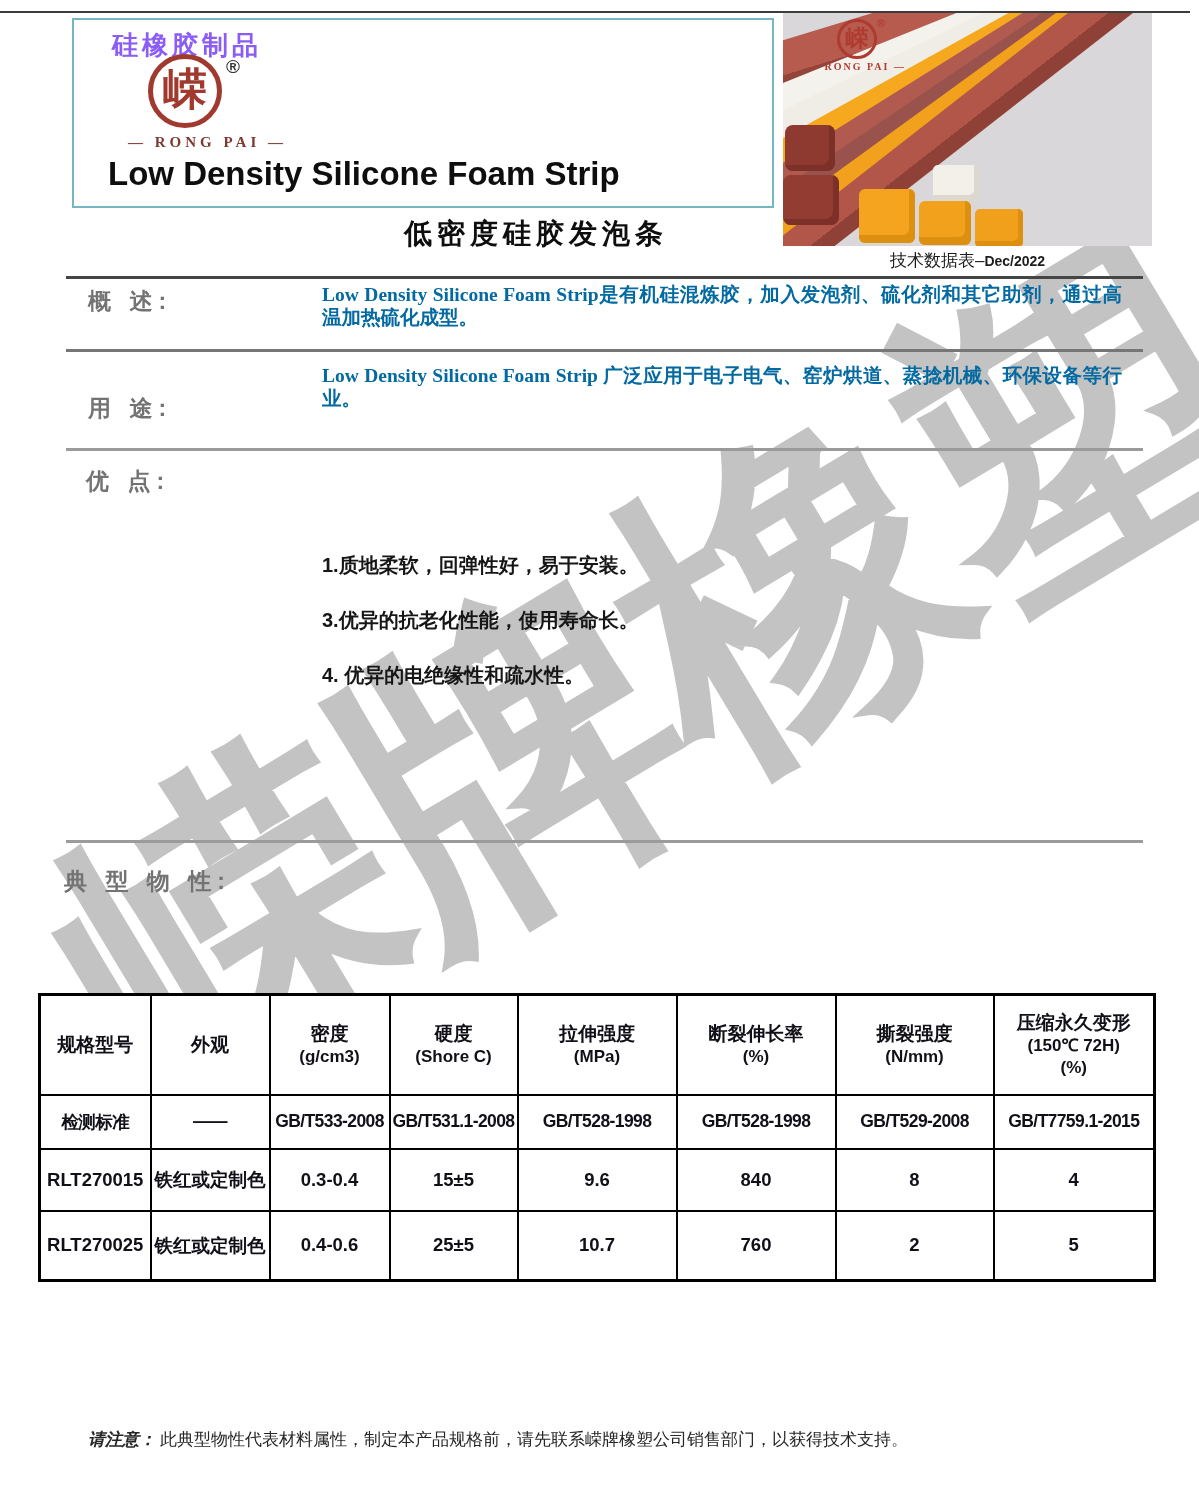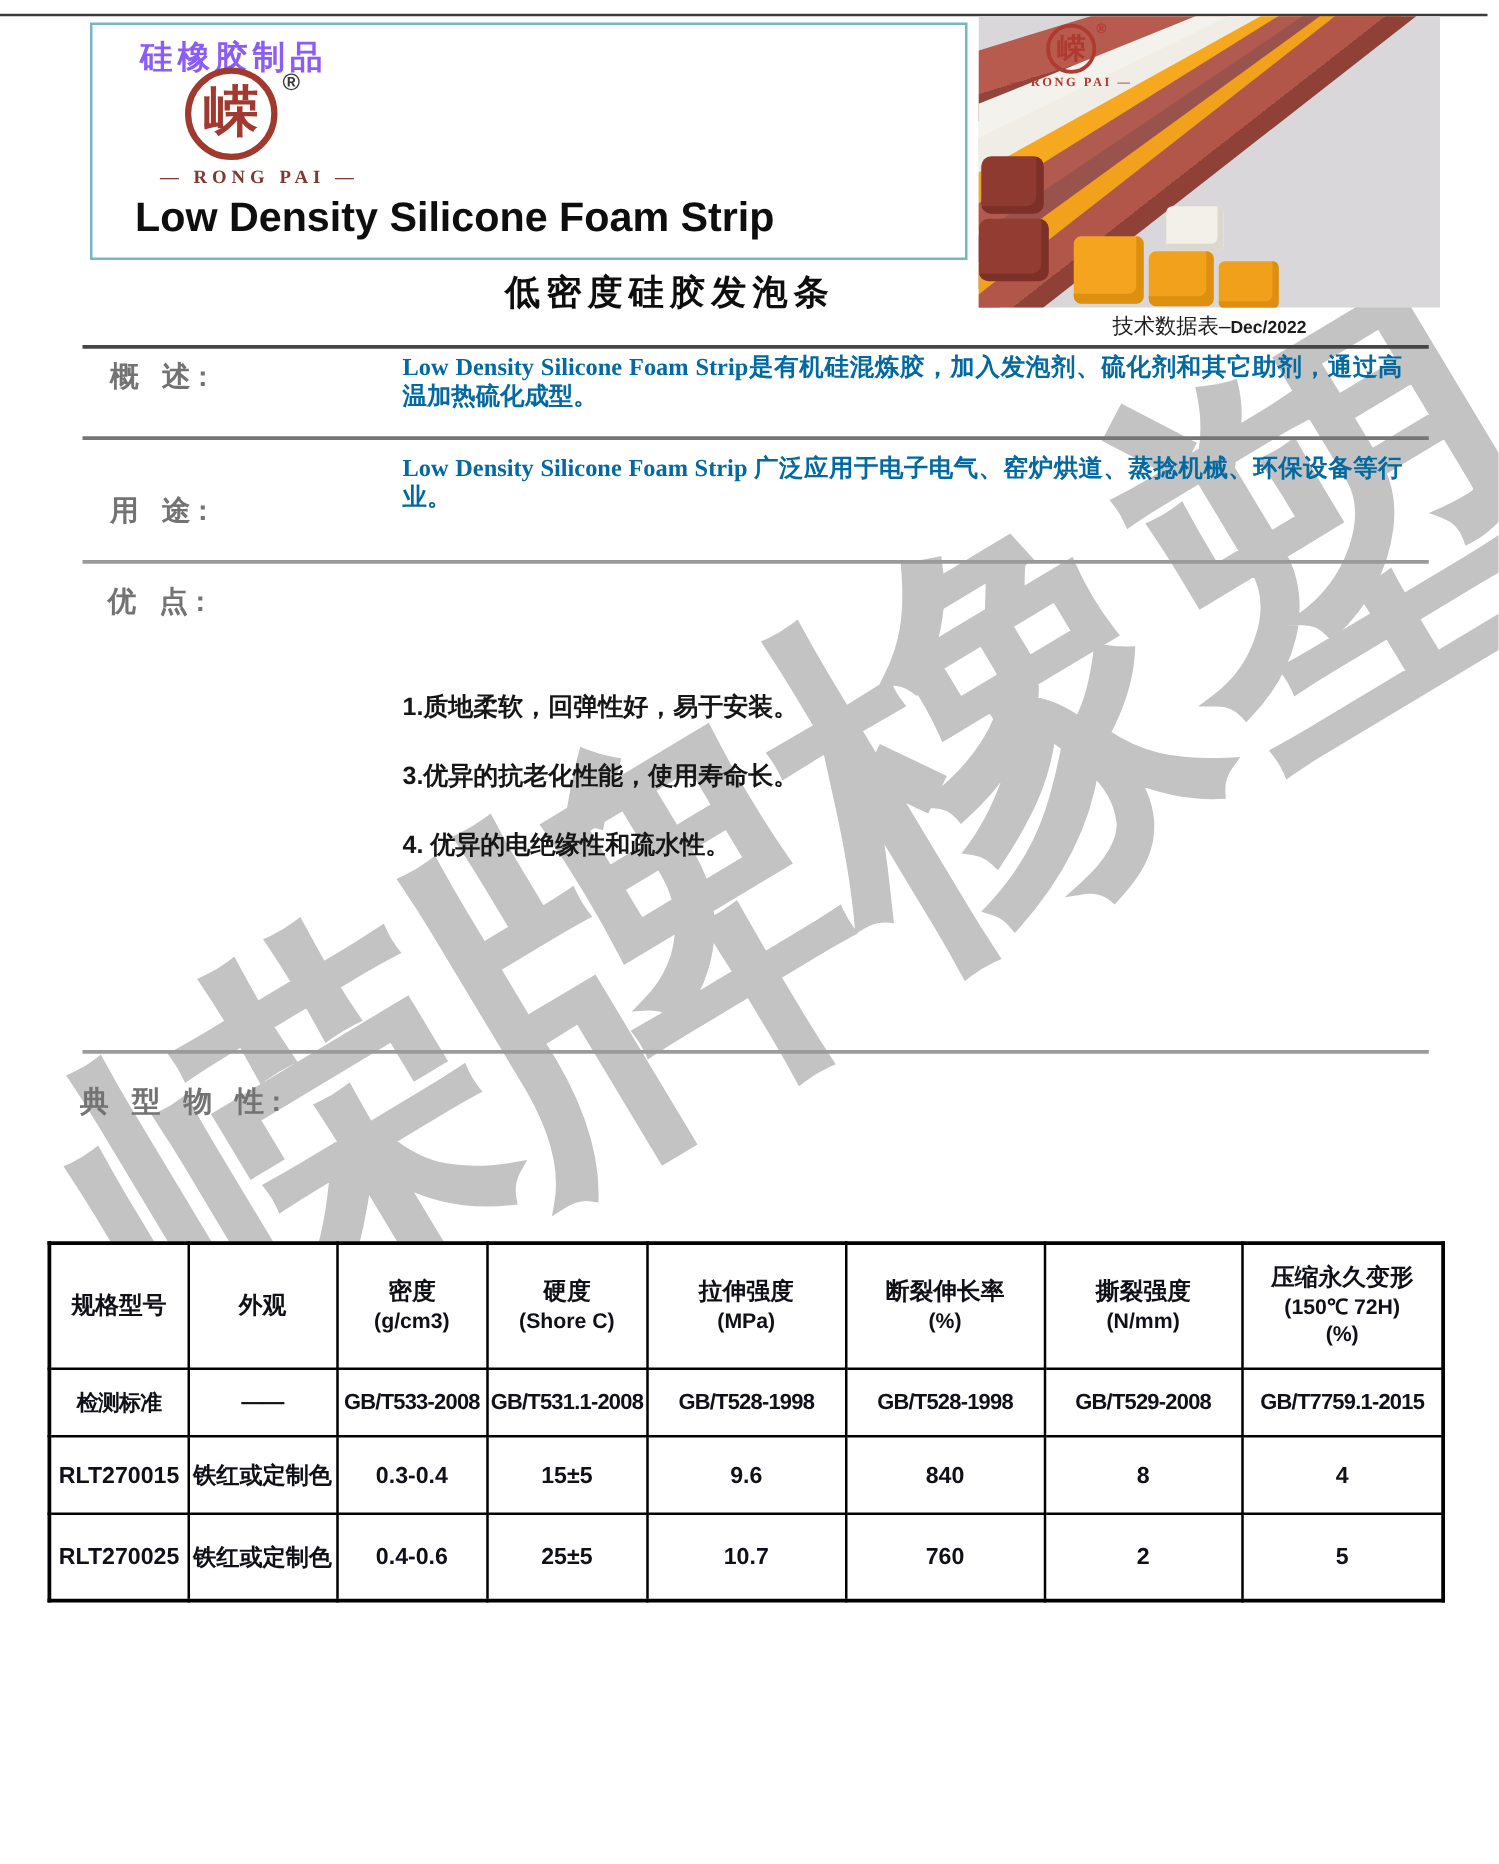--- a/index.html
+++ b/index.html
@@ -230,14 +230,17 @@
         <td>25±5</td>
         <td>10.7</td>
         <td>760</td>
         <td>2</td>
         <td>5</td>
       </tr>
     </tbody>
       </table>
   </div>
 
+  <div class="abs note">
+    <span class="prefix">请注意：</span><span>此典型物性代表材料属性，制定本产品规格前，请先联系嵘牌橡塑公司销售部门，以获得技术支持。</span>
+  </div>
 
 </div>
 
 </body></html>

